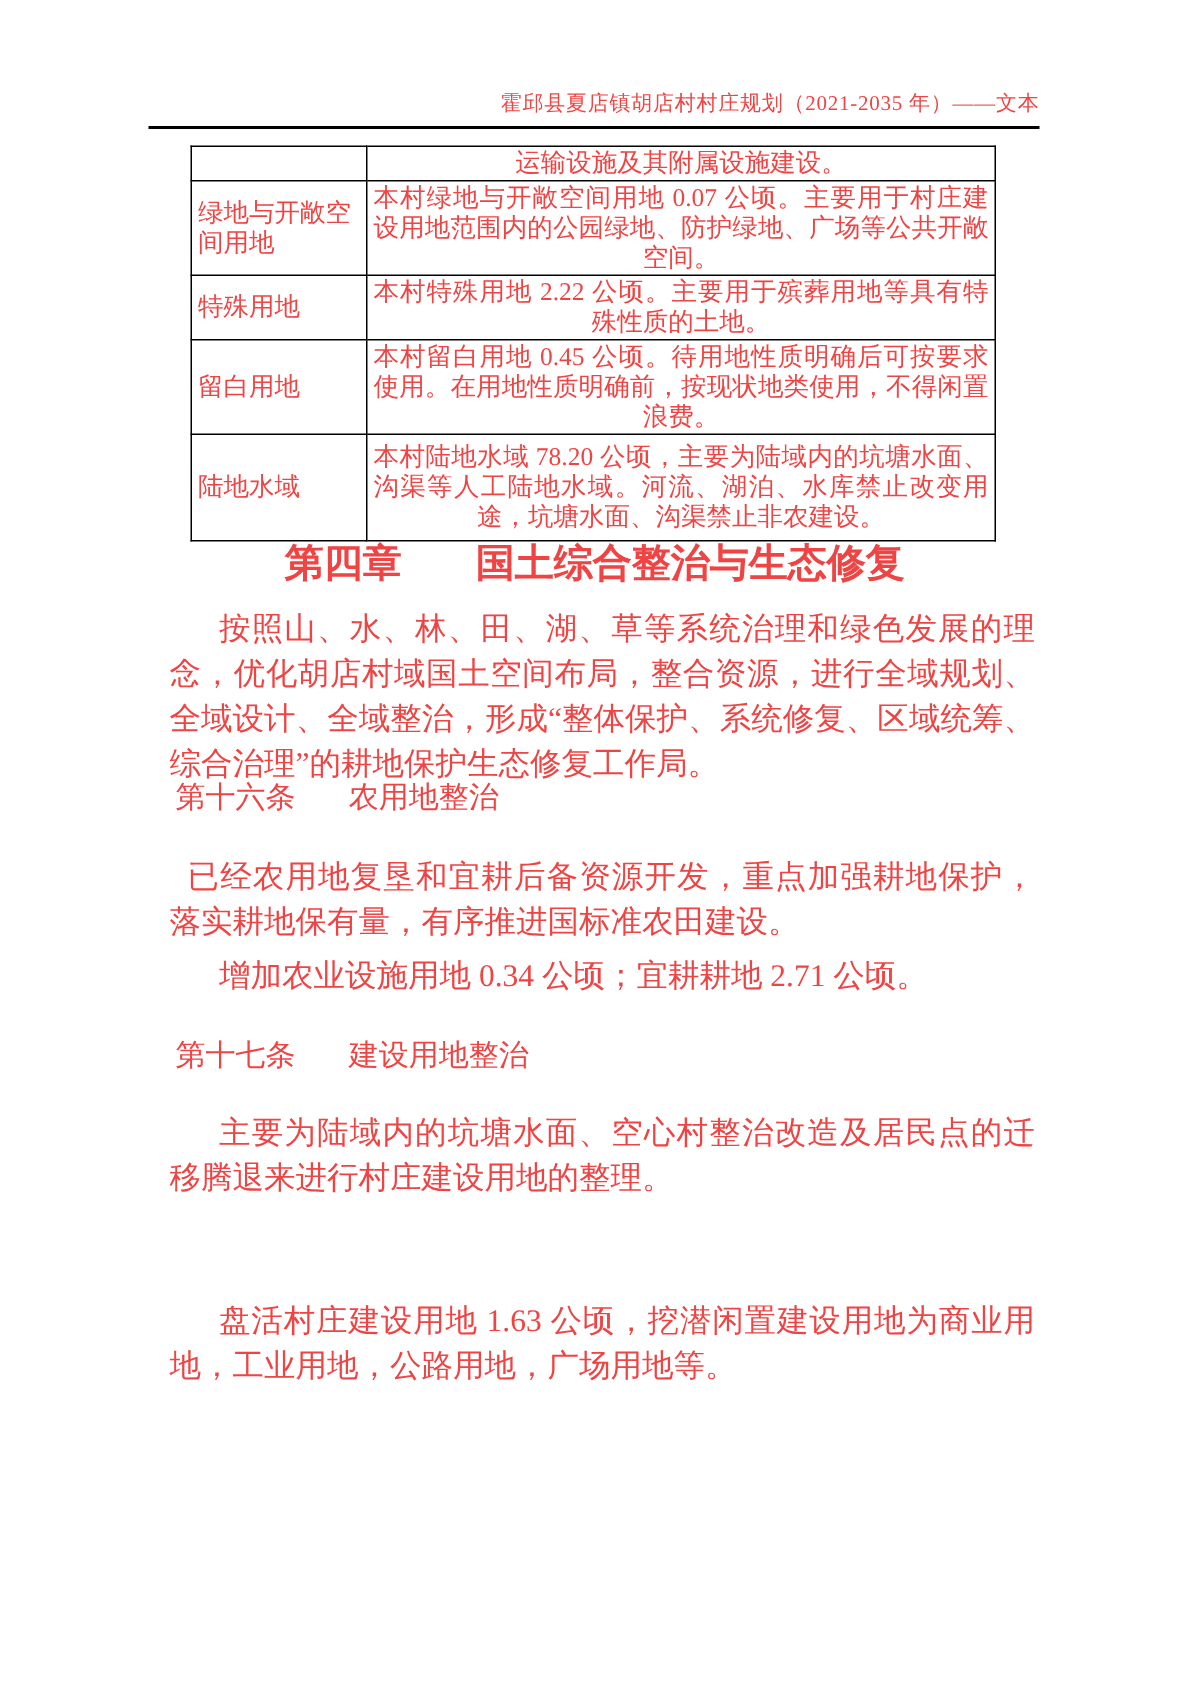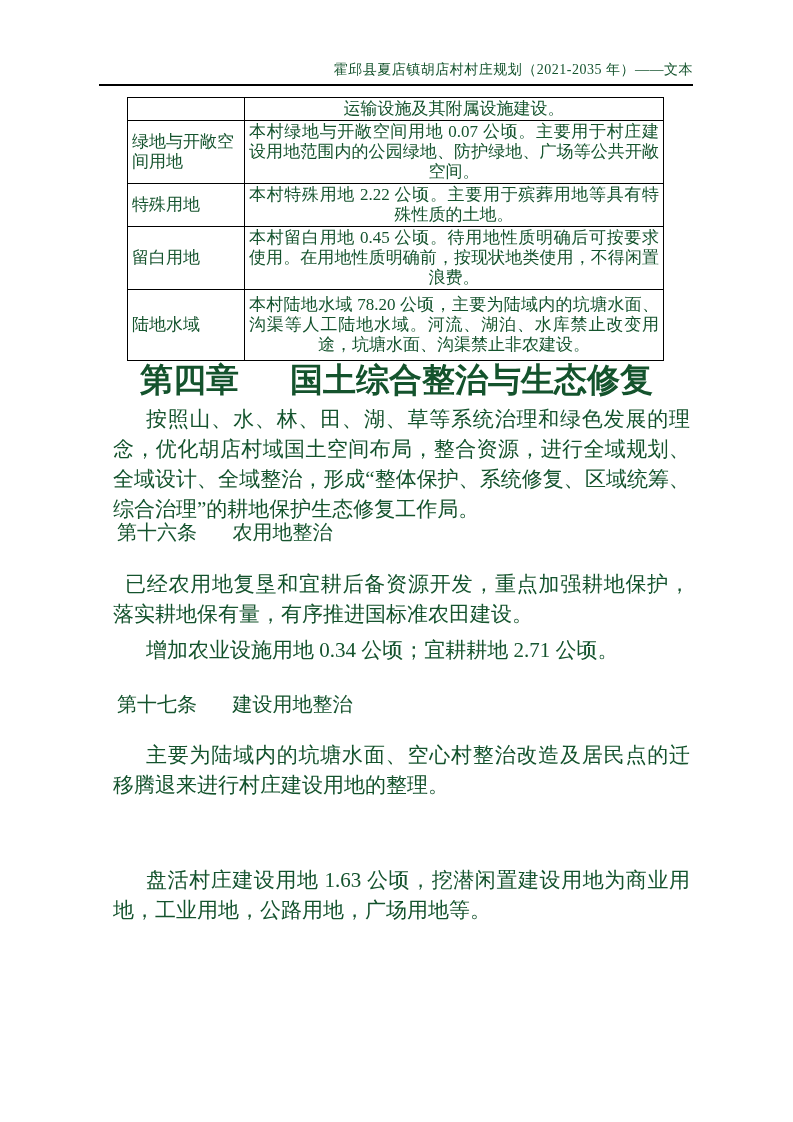--- a/index.html
+++ b/index.html
@@ -2,21 +2,21 @@
 <html><head>
 <meta charset="utf-8">
 <style>
   html, body { margin:0; padding:0; background:#ffffff; }
   .page {
     position:relative;
     width:793px;
     height:992px;
     margin:0 auto;
     background:#ffffff;
-    color:#14532d;
+    color:#ef4444;
     font-family:"Liberation Serif","DejaVu Serif",serif;
     overflow:hidden;
   }
 
   
   .header-title {
     position:absolute;
     top:60px; left:100px; width:593px;
     text-align:right;
     font-size:14px;
@@ -57,21 +57,21 @@
   tr.r1 { height:44px; }
   tr.r2 { height:42px; }
   tr.r3 { height:42px; }
   tr.r4 { height:71px; }
 
   
   .chapter-heading {
     position:absolute;
     top:360px; left:0; width:793px;
     text-align:center;
-    font-size:33px;
+    font-size:26px;
     font-weight:bold;
     font-family:"Liberation Sans","DejaVu Sans",sans-serif;
     line-height:1.2;
     margin:0;
   }
   .chapter-heading .chapter-num { margin-right:42px; }
 
   
   .section-heading {
     position:absolute;

